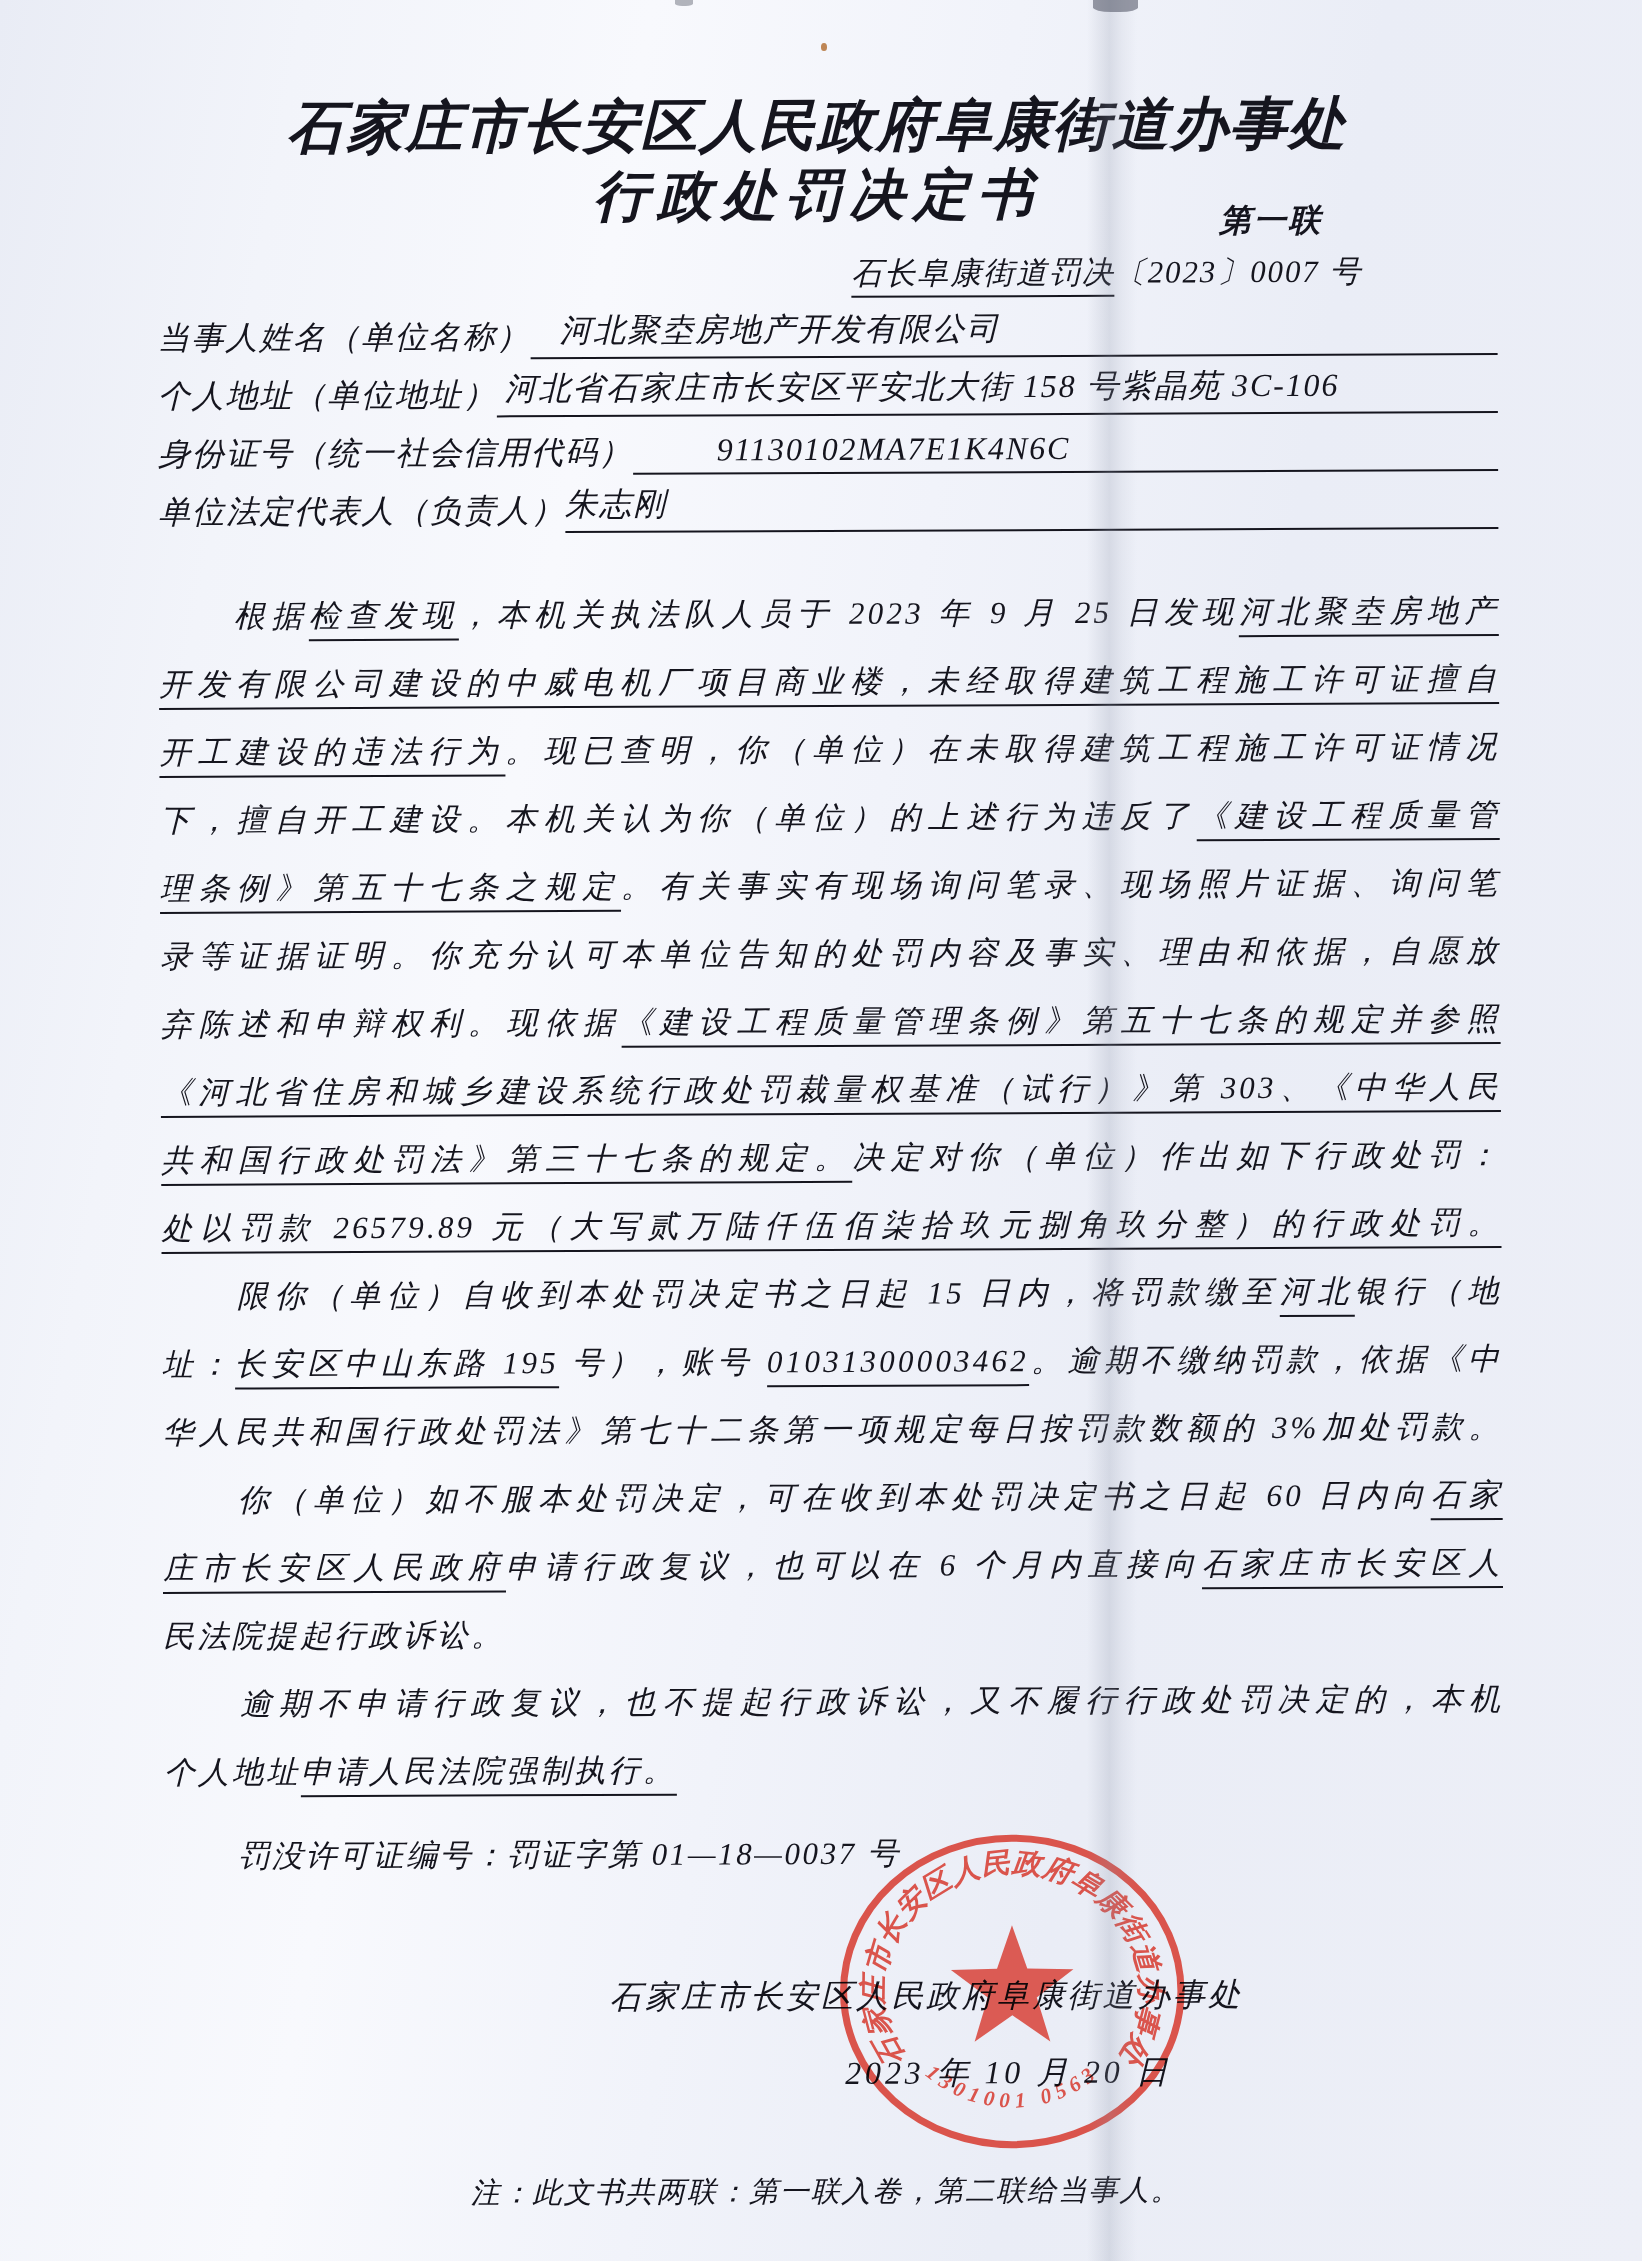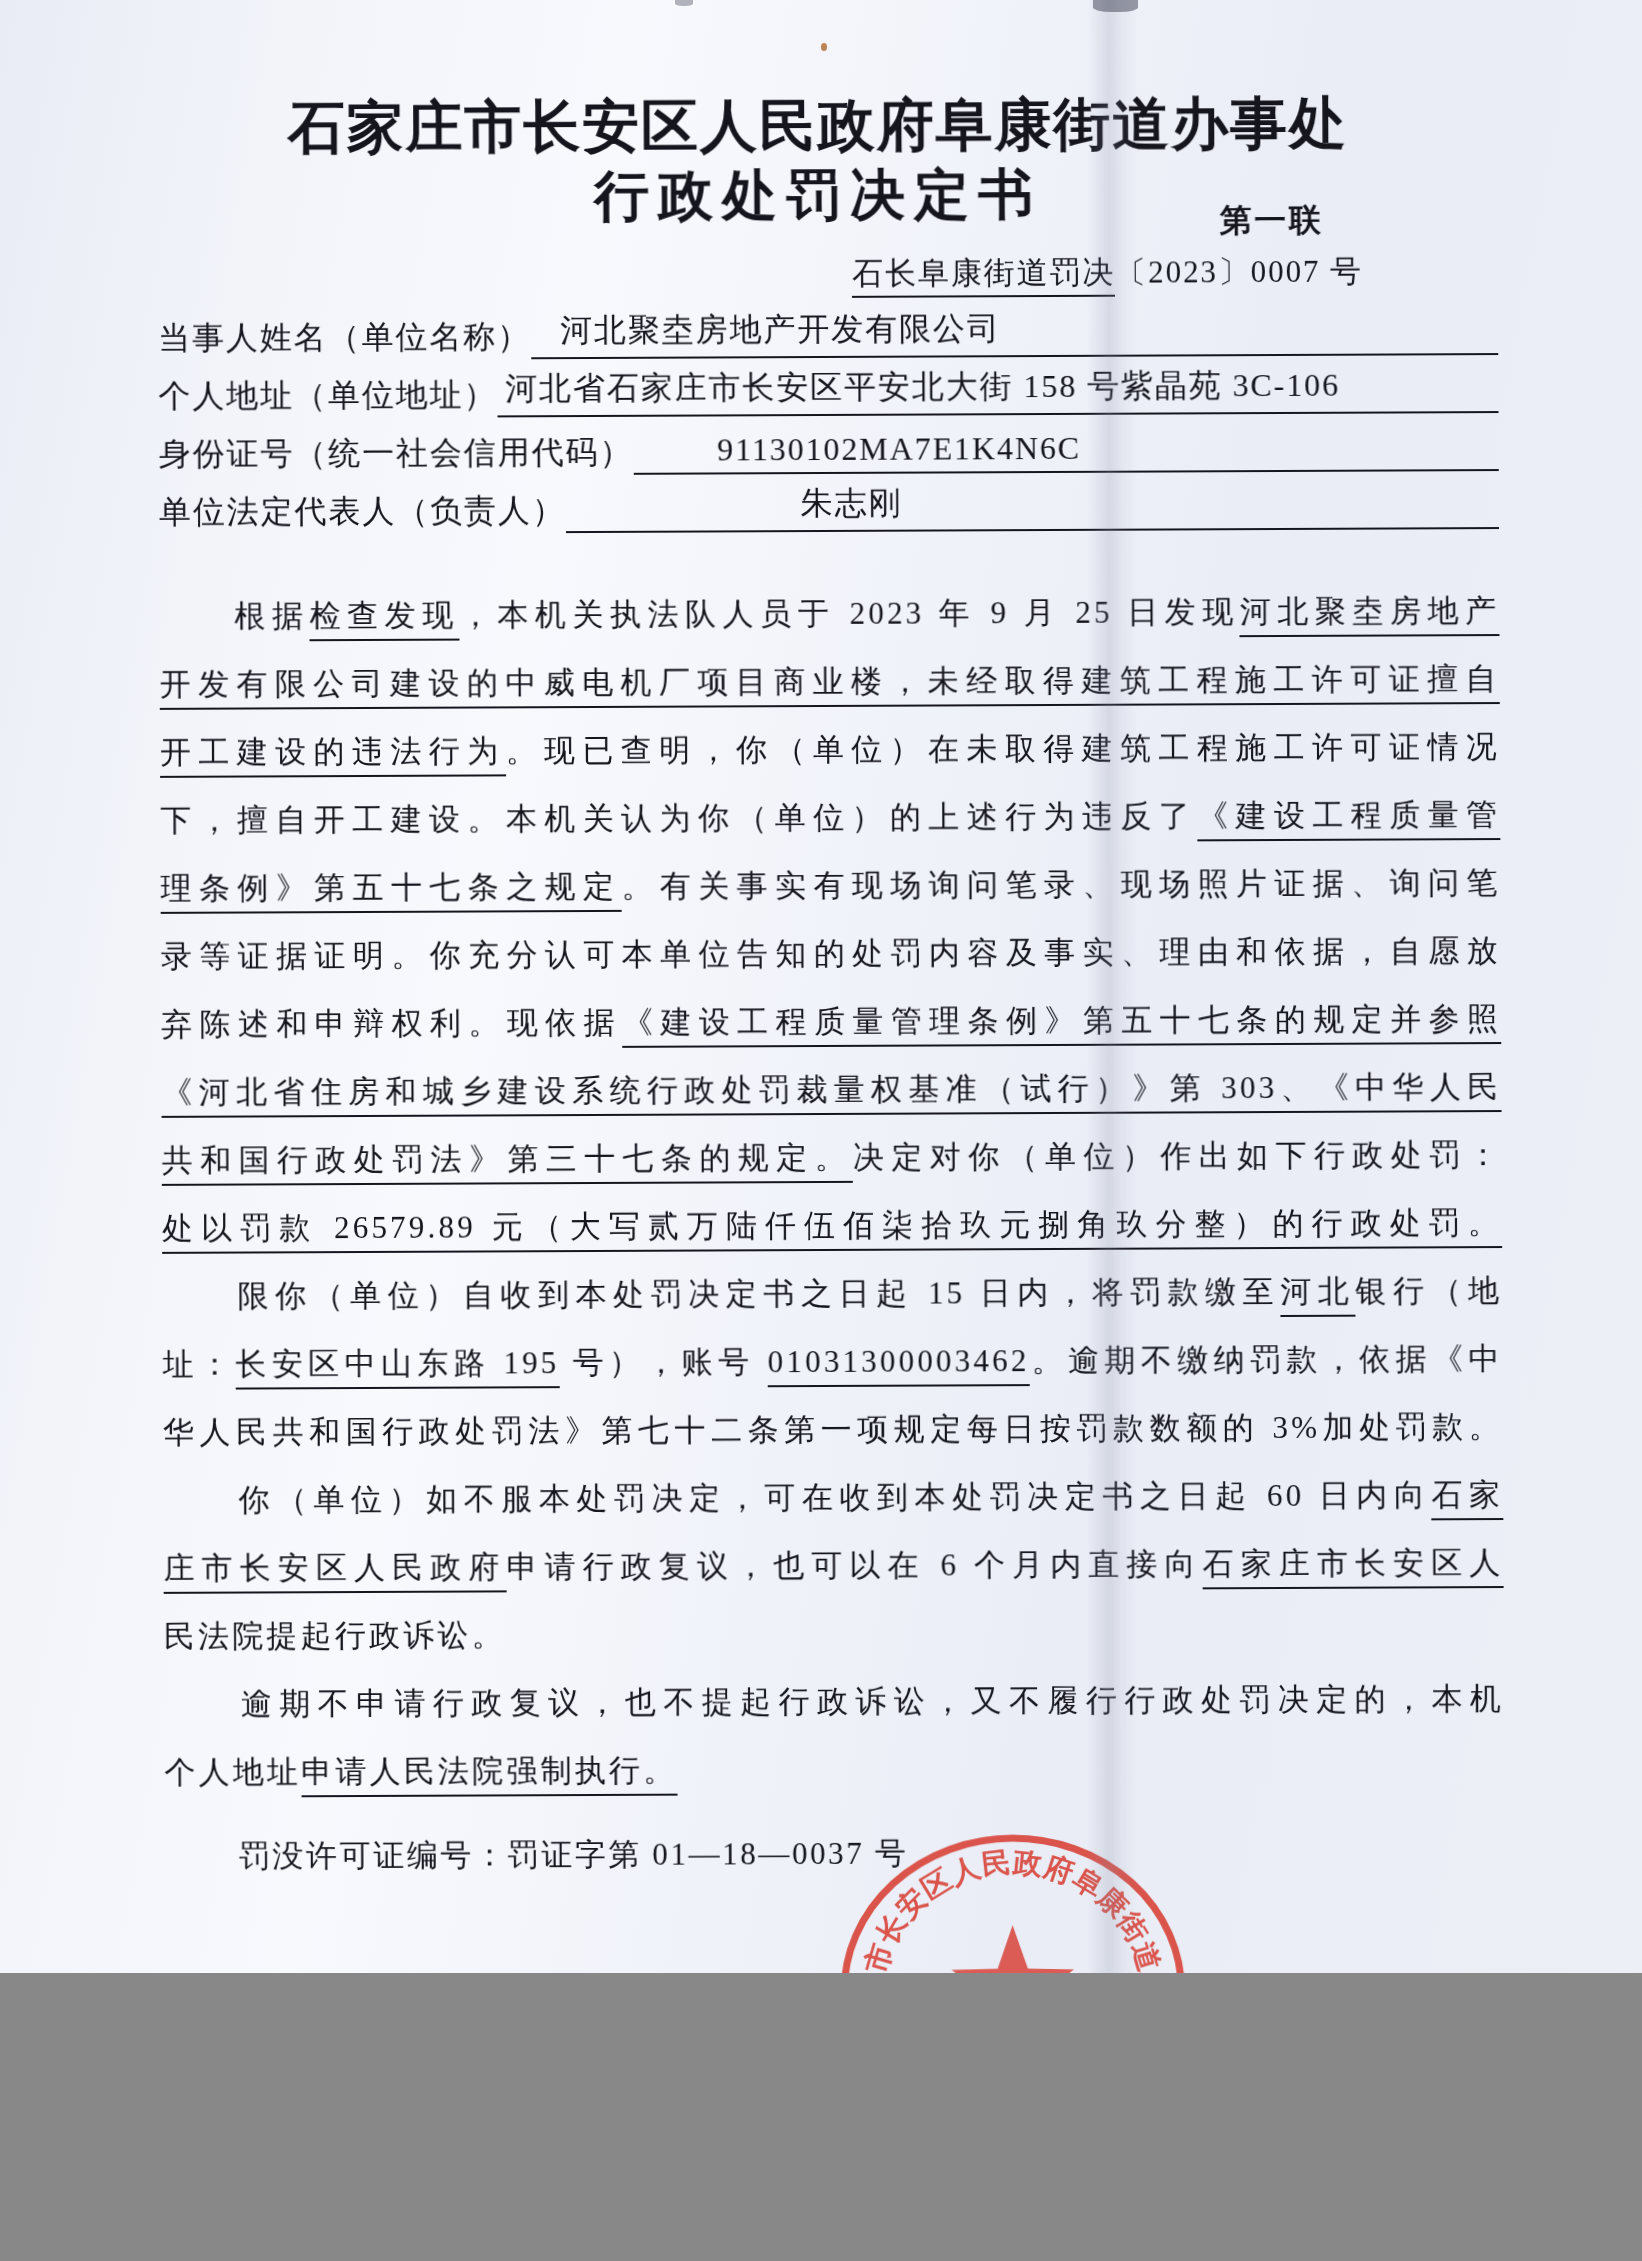--- a/index.html
+++ b/index.html
@@ -1,19 +1,19 @@
 <!DOCTYPE html>
 <html style="font-size:10.3px"><head>
 <meta charset="utf-8">
 <style>
   html,body{margin:0;padding:0;background:#888;}
   .page{
-    position:relative;width:1643px;height:1973px;overflow:hidden;
+    position:relative;width:1643px;height:2261px;overflow:hidden;
     background:linear-gradient(100deg,#e9ecf5 0%,#f2f4fa 15%,#f8f9fd 32%,#f1f3fa 50%,#eaedf6 68%,#edeff7 100%);
-    font-family:"Liberation Serif","DejaVu Serif",serif;color:#15151e;
+    font-family:"Liberation Serif","DejaVu Serif",serif;color:#15151e;font-style:italic;
   }
   .content{position:absolute;inset:0;transform:rotate(-0.25deg);}
   
   .streak{position:absolute;top:0;left:1087px;width:50px;height:2261px;
     background:linear-gradient(90deg,rgba(140,148,168,0) 0%,rgba(140,148,168,.24) 45%,rgba(140,148,168,.10) 70%,rgba(140,148,168,0) 100%);}
   .streak-top{position:absolute;top:0;left:1093px;width:45px;height:11.6px;background:#4a4f5e;opacity:.55;border-radius:0 0 40% 40%;}
   .smudge2{position:absolute;top:0;left:675px;width:18px;height:6.4px;background:#5a5f6c;opacity:.45;border-radius:0 0 40% 40%;}
   .speck{position:absolute;top:43px;left:821px;width:5.8px;height:7.7px;background:#b06a2c;opacity:.8;border-radius:50%;}
   
   .title{position:absolute;top:97px;left:0;width:100%;text-align:center;font-weight:bold;line-height:1.0;}
@@ -23,21 +23,21 @@
   .docno{position:absolute;top:253px;right:277px;font-size:31px;letter-spacing:1.9px;font-weight:500;}
   .u2{border-bottom:2.6px solid #15151e;padding-bottom:5.2px;}
   
   .fields{position:absolute;top:317px;left:161px;width:1340px;}
   .frow{display:flex;align-items:flex-end;height:41px;margin-bottom:17px;font-size:32px;font-weight:500;}
   .flabel{white-space:nowrap;letter-spacing:1.9px;}
   .fill{flex:1;border-bottom:2.6px solid #15151e;padding-bottom:3.9px;white-space:nowrap;letter-spacing:1.9px;}
   .fv1 .fval{margin-left:29px;}
   .fv2 .fval{margin-left:7.7px;}
   .fv3 .fval{margin-left:84px;}
-  .fv4 .fval{margin-left:235px;}
+  .fv4 .fval{}
   
   .body{position:absolute;top:580px;left:161px;width:1340px;font-weight:500;}
   .bline{font-size:31px;letter-spacing:3.2px;line-height:68px;height:68px;white-space:nowrap;}
   .bline.full{text-align:justify;text-align-last:justify;white-space:normal;}
   .u{border-bottom:2.6px solid #15151e;padding-bottom:6.4px;}
   
   .permit{position:absolute;top:1833px;left:235px;font-size:31px;letter-spacing:2.6px;font-weight:500;}
   .agency{position:absolute;top:1975px;left:606px;font-size:32px;letter-spacing:3.2px;font-weight:500;}
   .date{position:absolute;top:2052px;left:841px;font-size:32px;letter-spacing:3.9px;font-weight:500;}
   .note{position:absolute;top:2172px;left:0;width:100%;text-align:center;font-size:29px;letter-spacing:1.9px;font-weight:500;}

